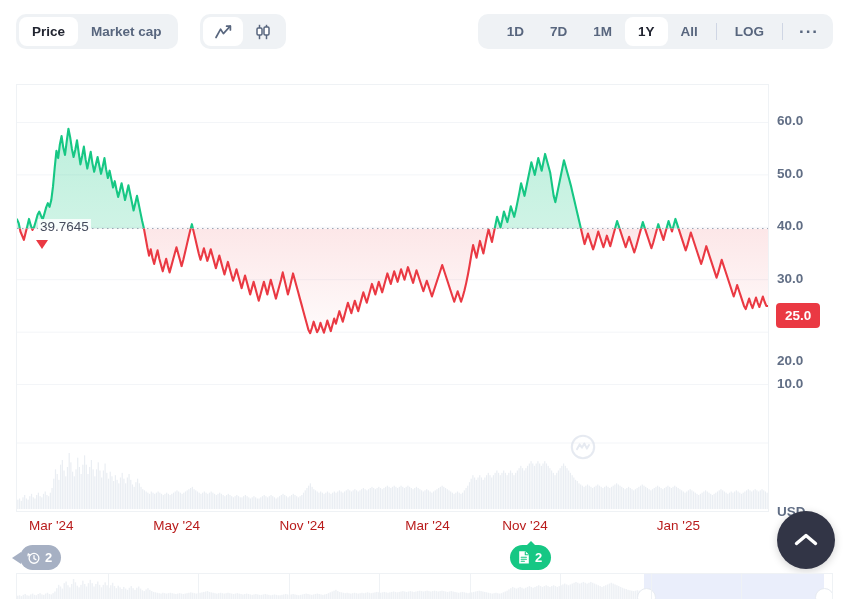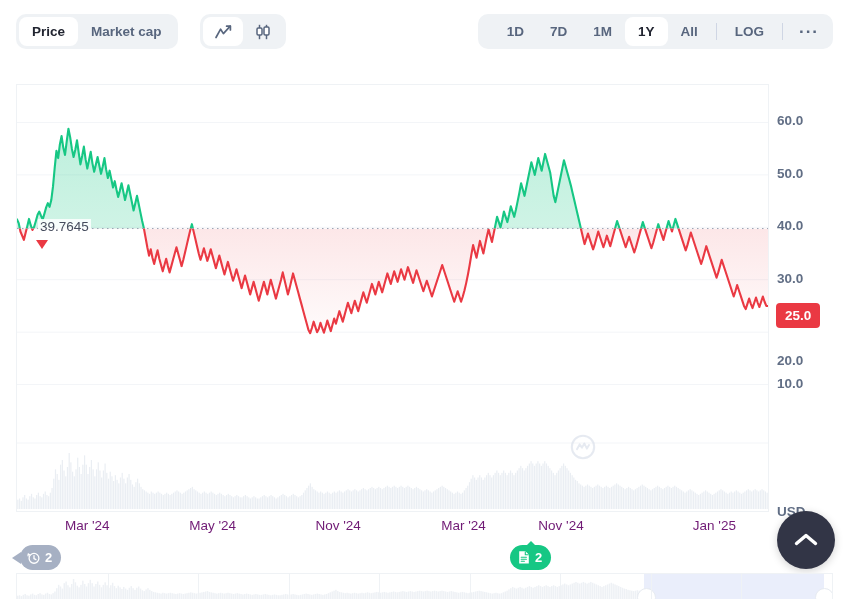--- a/index.html
+++ b/index.html
@@ -75,22 +75,22 @@
   }
   .usd-label {
     position: absolute; left: 8px; top: 420px;
     font-size: 13.5px; font-weight: 700; color: #616e85;
   }
 
   
   .x-axis { position: absolute; left: 16px; top: 518px; width: 753px; height: 26px; }
   .x-tick {
     position: absolute; top: 0;
-    font-size: 13.5px; font-weight: 400; color: #701a75;
-    transform: translateX(-50%); white-space: nowrap; margin-left: 36px;
+    font-size: 13.5px; font-weight: 400; color: #b91c1c;
+    transform: translateX(-50%); white-space: nowrap;
   }
 
   
   .price-annot {
     position: absolute;
     font-size: 13.5px; font-weight: 400; color: #454c5d;
     background: rgba(255,255,255,0.82);
     padding: 0 2px; white-space: nowrap; margin-left: 16px;
   }
   .annot-caret {

